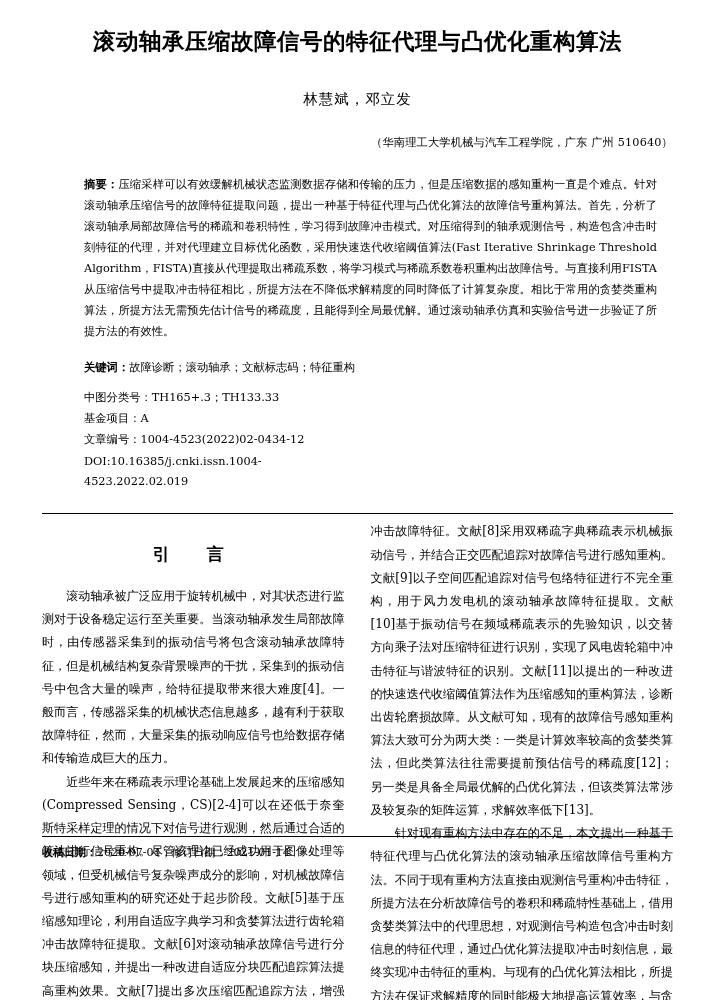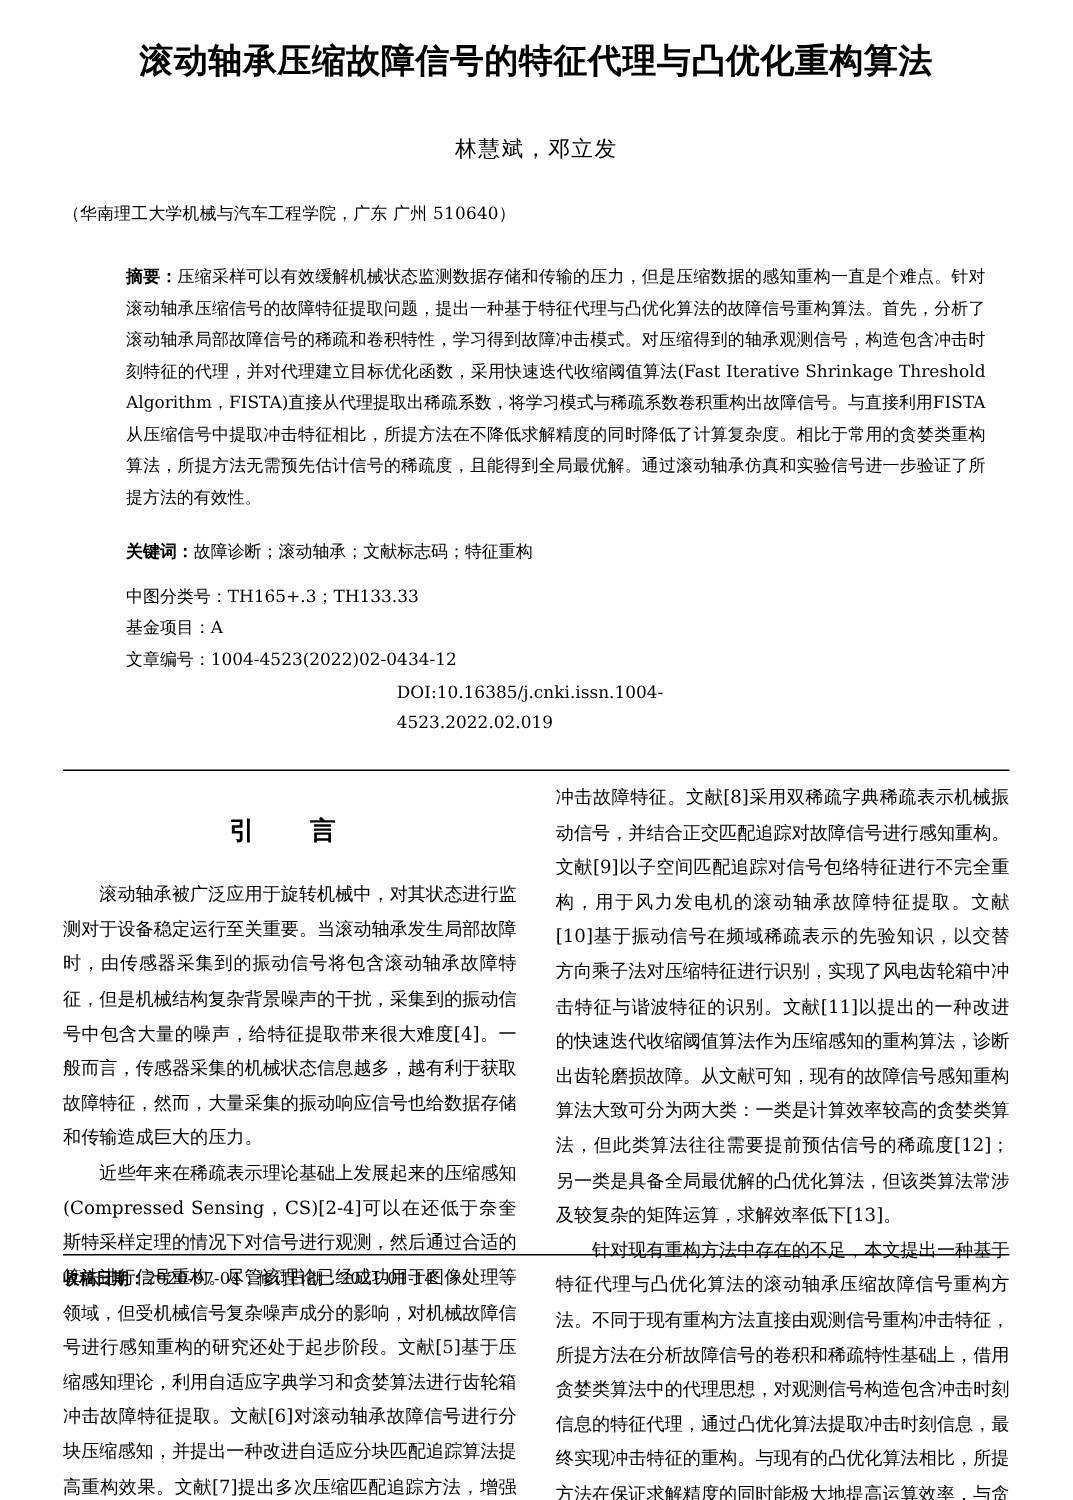--- a/index.html
+++ b/index.html
@@ -32,21 +32,21 @@
     margin-bottom: 0;
     font-family: "DejaVu Serif", "Liberation Serif", serif;
   }
   .authors {
     text-align: center;
     font-size: 14.5px;
     margin-top: 34px;
     letter-spacing: 1px;
   }
   .affiliation {
-    text-align: left;
+    text-align: right;
     font-size: 11.2px;
     margin-top: 26px;
     letter-spacing: 0.2px;
   }
   .abstract-block {
     margin-top: 24px;
     font-size: 11.3px;
     line-height: 1.85;
     text-align: justify;
     padding: 0 16px 0 42px;
@@ -72,21 +72,21 @@
     line-height: 1.85;
   }
   .meta-row {
     display: flex;
     flex-direction: column;
     align-items: baseline;
   }
   .meta-c1 { width: 212px; flex: none; }
   .meta-c2 { width: 158px; flex: none; }
   .meta-c3 { flex: 1; }
-  .meta-row2 { margin-top: 1px; align-items: center; }
+  .meta-row2 { margin-top: 1px; }
 
   .rule {
     border: 0;
     border-top: 1px solid #000;
     margin: 16px 0 0 0;
   }
   .rule-top {
     margin-top: 20px;
   }
 

